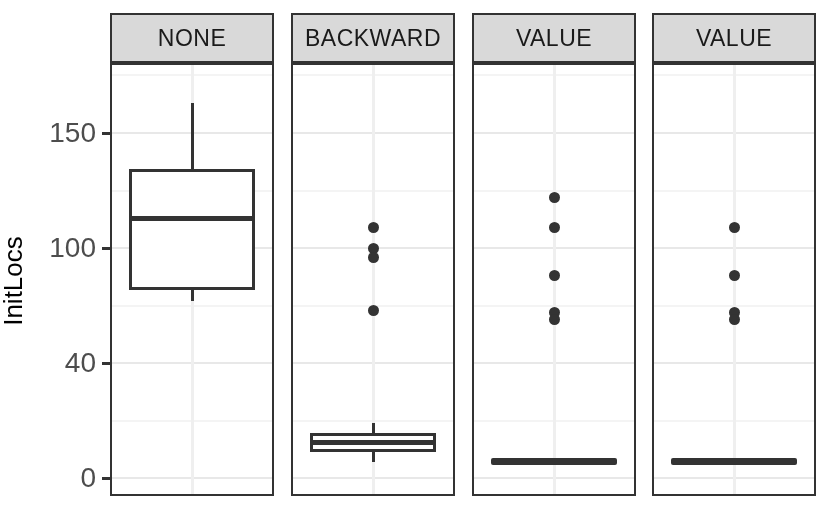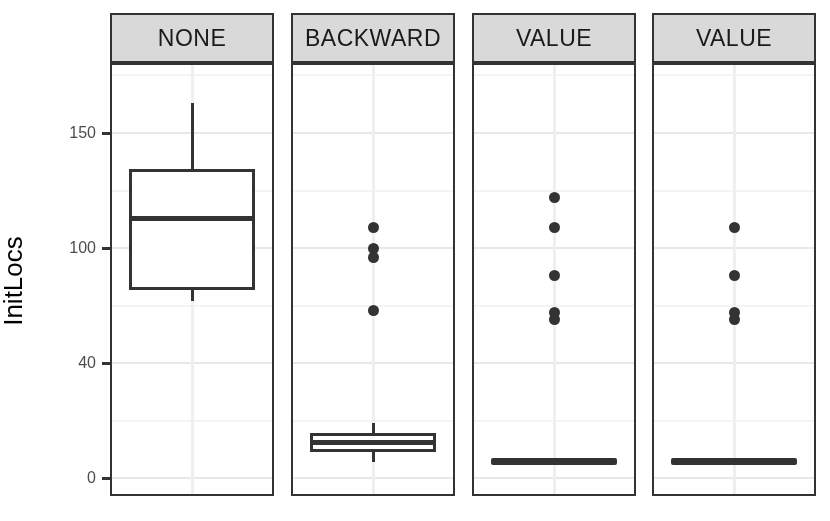--- a/index.html
+++ b/index.html
@@ -26,21 +26,21 @@
     font-size: 26px;
     color: #000000;
     transform: rotate(-90deg);
   }
   .y-tick-label {
     position: absolute;
     width: 58px;
     height: 24px;
     line-height: 24px;
     text-align: right;
-    font-size: 16px;
+    font-size: 28px;
     color: #4d4d4d;
   }
   .y-tick-mark {
     position: absolute;
     width: 8px;
     height: 3px;
     background: #333333;
   }
   .facet-strip {
     position: absolute;

